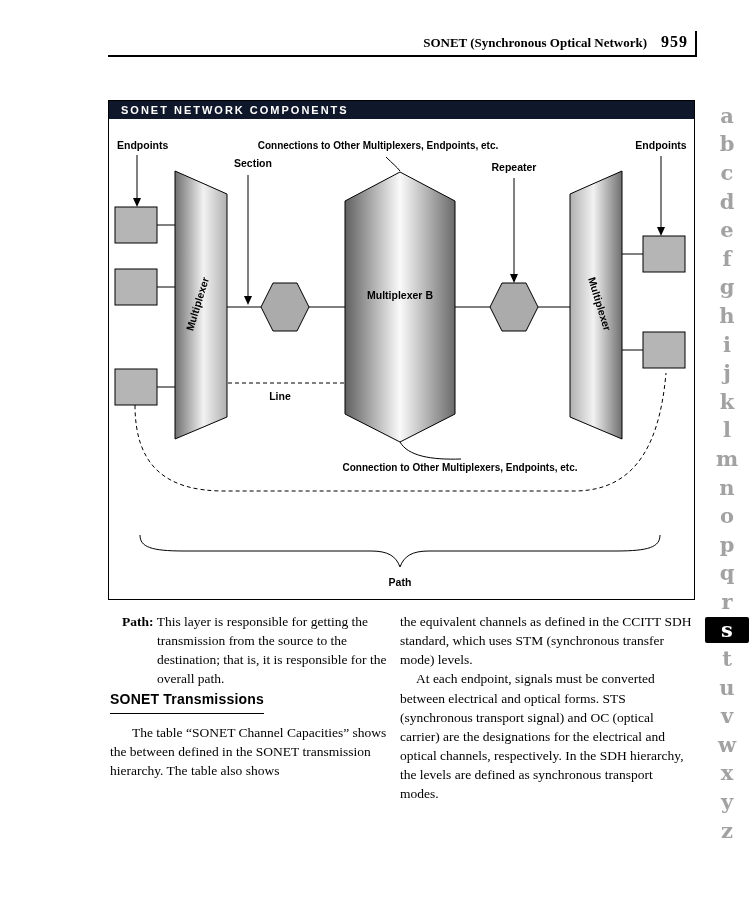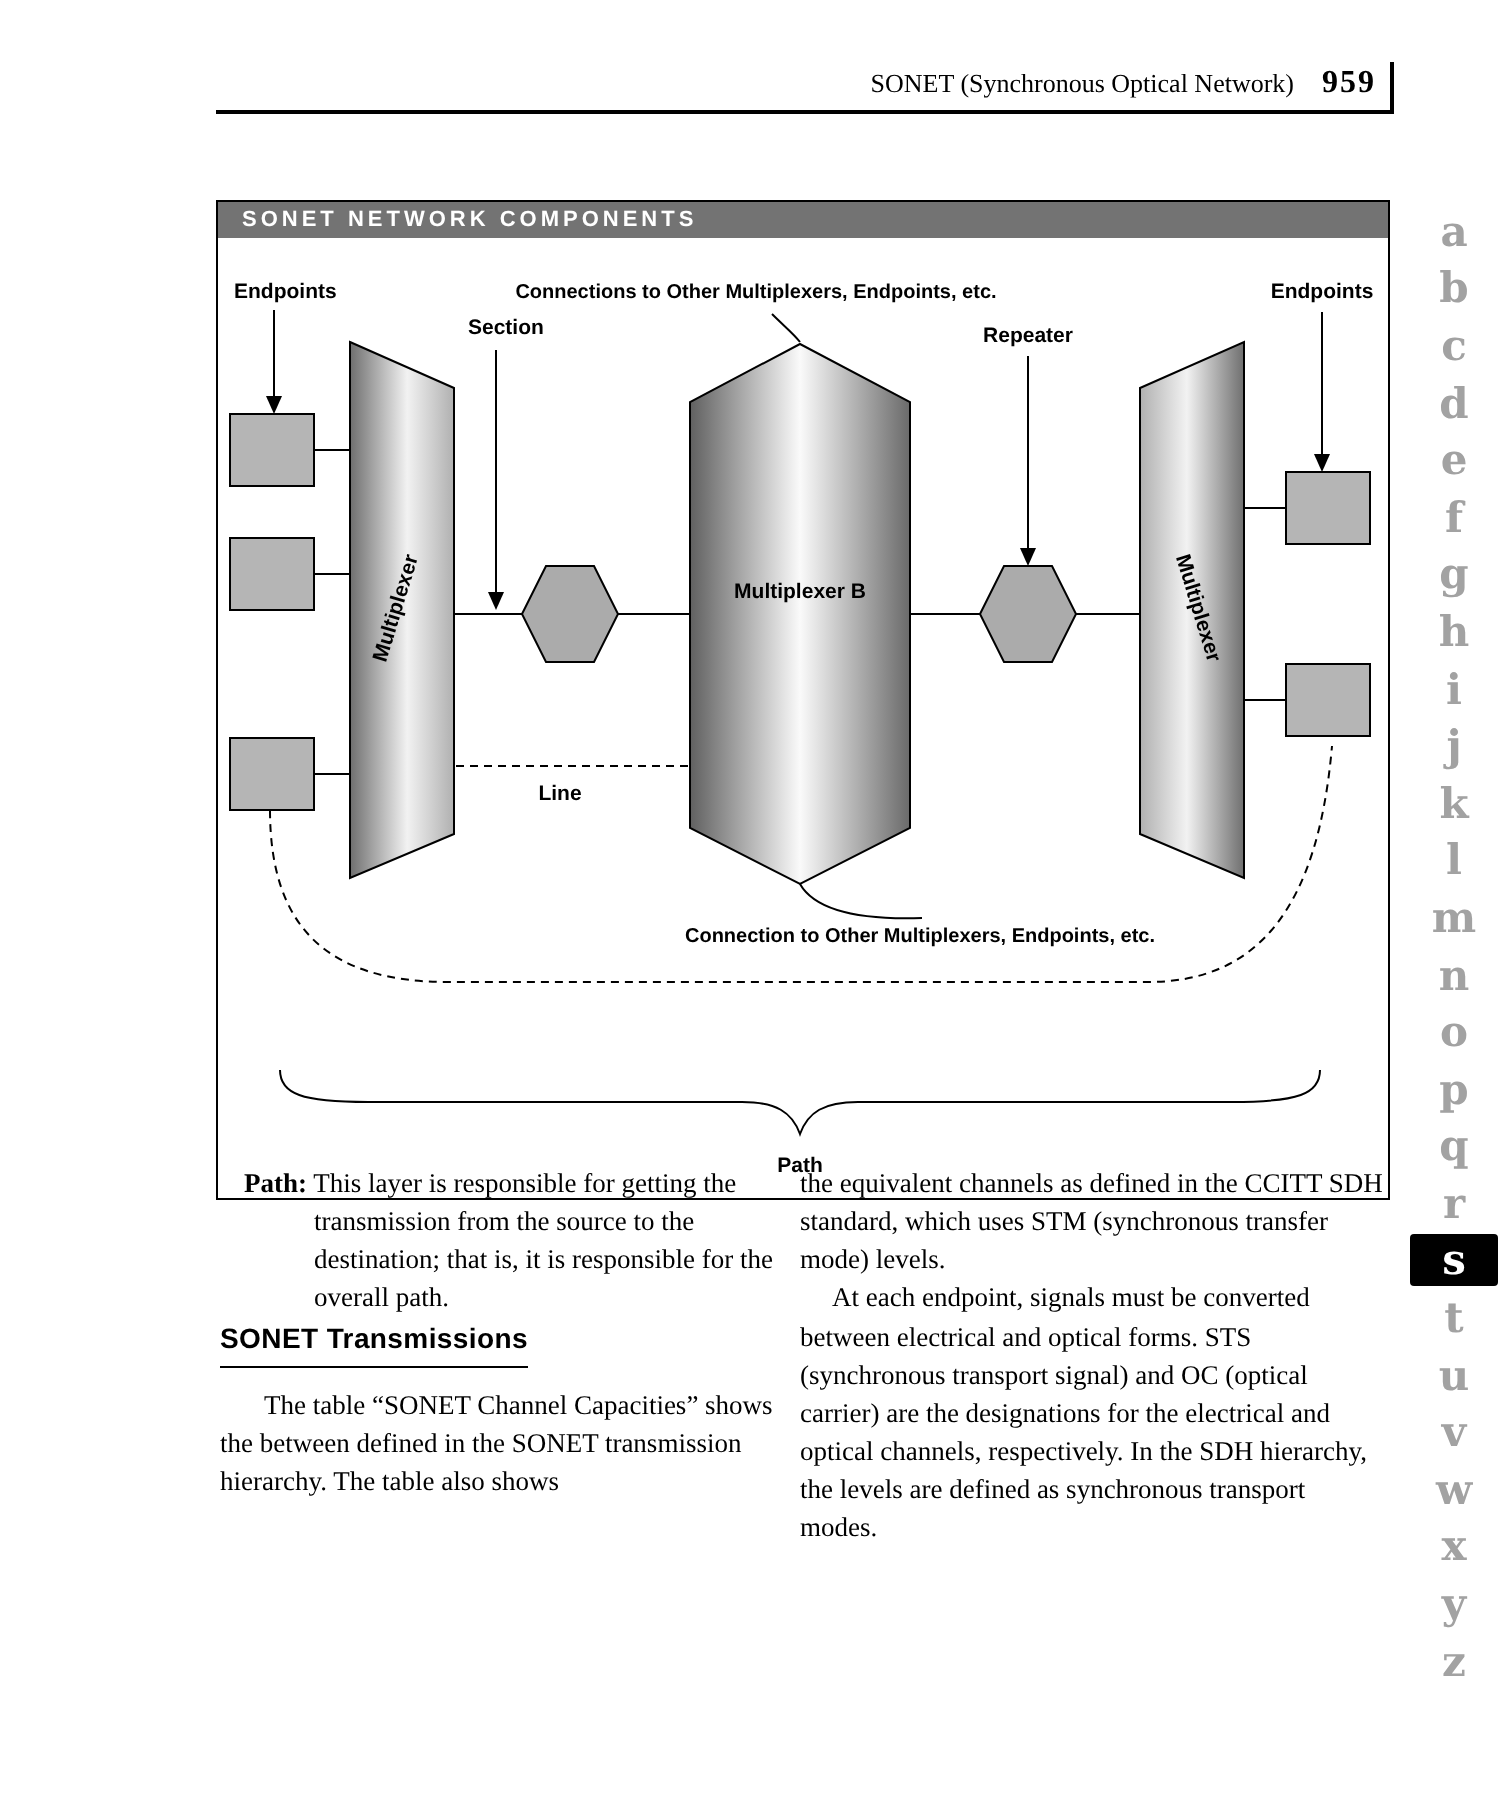--- a/index.html
+++ b/index.html
@@ -10,49 +10,49 @@
     position:relative;
     overflow:hidden;
   }
   .page { position:absolute; inset:0; background:#fff; }
 
   
   .running-head {
     position:absolute; top:33px; left:0; width:688px;
     text-align:right; font-size:13px; color:#000;
   }
-  .running-head .head-title { vertical-align:baseline; }
+  .running-head .head-title { vertical-align:baseline;font-weight:bold; }
   .running-head .pagenum {
     font-weight:bold; font-size:16px; margin-left:14px; letter-spacing:1px;font-family:Liberation Serif, serif;
   }
   .head-rule { position:absolute; top:55px; left:108px; width:589px; height:2px; background:#000; }
   .head-tick { position:absolute; top:31px; left:695px; width:2px; height:26px; background:#000; }
 
   
   .figure {
     position:absolute; left:108px; top:100px; width:587px; height:500px;
     border:1px solid #000; background:#fff;
   }
   .figure-titlebar {
-    height:18px; background:#737373; color:#fff;
+    height:18px; background:#0f172a; color:#fff;
     font-family:"Liberation Sans", sans-serif;
     font-weight:bold; font-size:11px; letter-spacing:2px;
     padding:3px 0 0 12px;
   }
   .fig-svg { display:block; }
   .fig-svg line, .fig-svg path { stroke:#000; stroke-width:1; }
   .fig-svg path { fill:none; }
   .fig-svg text {
     font-family:"Liberation Sans", sans-serif;
     font-size:10.5px; font-weight:bold; fill:#000;
   }
   .fig-svg text.small { font-size:10px; }
 
   
-  .col { position:absolute; top:582px; font-size:13.5px; line-height:1.42; color:#000; }
+  .col { position:absolute; top:612px; font-size:13.5px; line-height:1.42; color:#000; }
   .col-left  { left:110px; width:283px; }
   .col-right { left:400px; width:293px; }
   .hanging { padding-left:47px; text-indent:-35px; }
   .sect-heading {
     font-family:"Liberation Sans", sans-serif;
     font-weight:bold; font-size:14px;
     display:inline-block; border-bottom:1.5px solid #000;
     padding-bottom:3px; margin:1px 0 9px 0; letter-spacing:0.2px;
   }
   .para-indent { text-indent:22px; }

